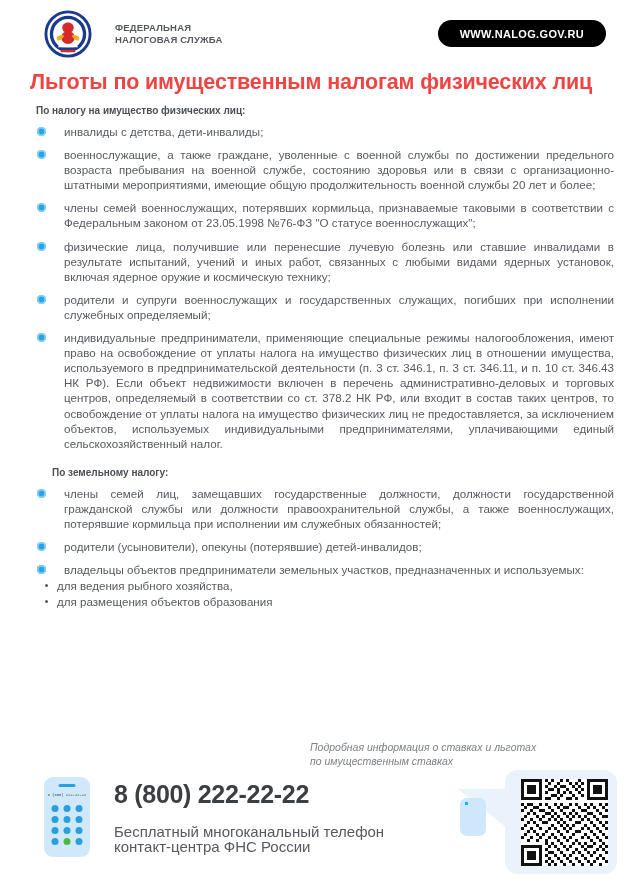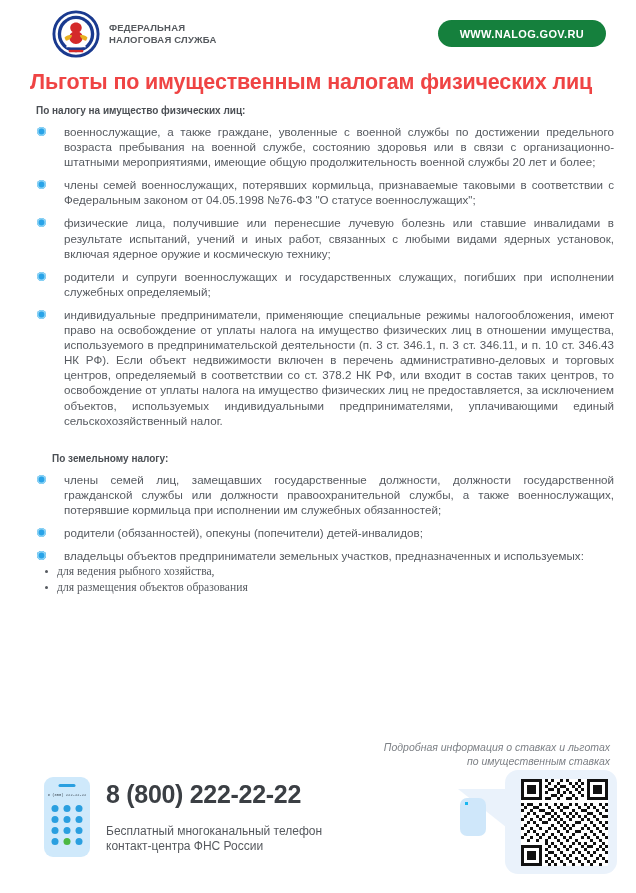--- a/index.html
+++ b/index.html
@@ -24,45 +24,45 @@
   }
 
   
   .header {
     position: relative;
     height: 58px;
     padding: 8px 0 0 0;
   }
   .brand {
     position: absolute;
-    left: 52px;
+    left: 44px;
     top: 10px;
     display: flex;
     align-items: center;
-    gap: 9px;
+    gap: 23px;
   }
   .emblem {
     width: 48px;
     height: 48px;
     flex: 0 0 48px;
     position: relative;
   }
   .brand-text {
     font-size: 9.5px;
     line-height: 12px;
     font-weight: bold;
     color: #55595e;
     letter-spacing: 0.2px;
     white-space: nowrap;
   }
   .site-btn {
     position: absolute;
     right: 30px;
     top: 20px;
-    background: #15803d;
+    background: #000000;
     color: #ffffff;
     border: none;
     border-radius: 14px;
     height: 27px;
     padding: 0 22px;
     font-size: 11px;
     font-weight: bold;
     letter-spacing: 0.35px;
     font-family: inherit;
     cursor: pointer;
@@ -86,21 +86,21 @@
   .content {
     padding: 9px 22px 0 30px;
   }
   .section-head {
     font-size: 10px;
     font-weight: bold;
     color: #4b4f54;
     margin: 0 0 8px 6px;
   }
   .section-head.second {
-    margin-top: 25px;
+    margin-top: 16px;
     padding-left: 16px;
   }
   ul.bullets {
     list-style: none;
     margin: 0;
     padding: 0;
   }
   ul.bullets > li {
     position: relative;
     padding-left: 34px;
@@ -121,21 +121,20 @@
     border-radius: 50%;
     background: #29a3e8;
     box-shadow: inset 0 0 0 1.6px #8fd4f5;
   }
   .nojustify { text-align: left !important; }
 
   ul.subbullets {
     list-style: none;
     margin: 1px 0 0 0;
     padding: 0;
-    font-family: Liberation Serif, serif;
   }
   ul.subbullets > li {
     position: relative;
     padding-left: 15px;
     font-size: 11.6px;
     line-height: 16px;
     color: #565a60;
   }
   ul.subbullets > li > .sdot {
     position: absolute;
@@ -156,33 +155,33 @@
     left: 0;
     top: 735px;
     width: 636px;
     height: 158px;
   }
   .note {
     position: absolute;
     right: 26px;
     top: 5px;
     width: 300px;
-    text-align: right;
+    text-align: left;
     font-style: italic;
     font-size: 10.5px;
     line-height: 14px;
     color: #7d8186;
   }
   .contact {
     position: absolute;
     left: 44px;
     top: 42px;
     display: flex;
     align-items: center;
-    gap: 16px;
+    gap: 24px;
   }
   .phone-icon {
     width: 46px;
     height: 80px;
     border-radius: 9px;
     background: #cfe9fb;
     position: relative;
     flex: 0 0 46px;
   }
   .phone-icon .speaker {
@@ -226,21 +225,21 @@
   .phone-icon .keys i.green { background: #4cb843; }
   .phone-num {
     font-size: 25px;
     font-weight: bold;
     color: #3b3f44;
     line-height: 28px;
     letter-spacing: -0.3px;
     white-space: nowrap;
   }
   .phone-sub {
-    font-size: 12px;
+    font-size: 15px;
     line-height: 15px;
     color: #56595e;
     margin-top: 16px;
   }
 
   .qr-block {
     position: absolute;
     right: 4px;
     top: 35px;
     width: 200px;
@@ -325,25 +324,29 @@
   </div>
 
   <h1 class="title">Льготы по имущественным налогам физических лиц</h1>
 
   <div class="content">
 
     <div class="section-head">По налогу на имущество физических лиц:</div>
     <ul class="bullets">
       <li>
         <span class="dot"></span>
+        <span class="nojustify">инвалиды с детства, дети-инвалиды;</span>
+      </li>
+      <li>
+        <span class="dot"></span>
         <span>военнослужащие, а также граждане, уволенные с военной службы по достижении предельного возраста пребывания на военной службе, состоянию здоровья или в связи с организационно-штатными мероприятиями, имеющие общую продолжительность военной службы 20 лет и более;</span>
       </li>
       <li>
         <span class="dot"></span>
-        <span>члены семей военнослужащих, потерявших кормильца, признаваемые таковыми в соответствии с Федеральным законом от 04.05.1998 №76-ФЗ "О статусе военнослужащих";</span>
+        <span>члены семей военнослужащих, потерявших кормильца, признаваемые таковыми в соответствии с Федеральным законом от 23.05.1998 №76-ФЗ "О статусе военнослужащих";</span>
       </li>
       <li>
         <span class="dot"></span>
         <span>физические лица, получившие или перенесшие лучевую болезнь или ставшие инвалидами в результате испытаний, учений и иных работ, связанных с любыми видами ядерных установок, включая ядерное оружие и космическую технику;</span>
       </li>
       <li>
         <span class="dot"></span>
         <span>родители и супруги военнослужащих и государственных служащих, погибших при исполнении служебных определяемый;</span>
       </li>
       <li>
@@ -353,21 +356,21 @@
     </ul>
 
     <div class="section-head second">По земельному налогу:</div>
     <ul class="bullets">
       <li>
         <span class="dot"></span>
         <span>члены семей лиц, замещавших государственные должности, должности государственной гражданской службы или должности правоохранительной службы, а также военнослужащих, потерявшие кормильца при исполнении им служебных обязанностей;</span>
       </li>
       <li>
         <span class="dot"></span>
-        <span class="nojustify">родители (обязанностей), опекуны (попечители) детей-инвалидов;</span>
+        <span class="nojustify">родители (усыновители), опекуны (потерявшие) детей-инвалидов;</span>
       </li>
       <li>
         <span class="dot"></span>
       </li>
       <li>
         <span class="dot"></span>
         <span>владельцы объектов предприниматели земельных участков, предназначенных и используемых:</span>
         <div class="sub-wrap">
           <ul class="subbullets">
             <li>

